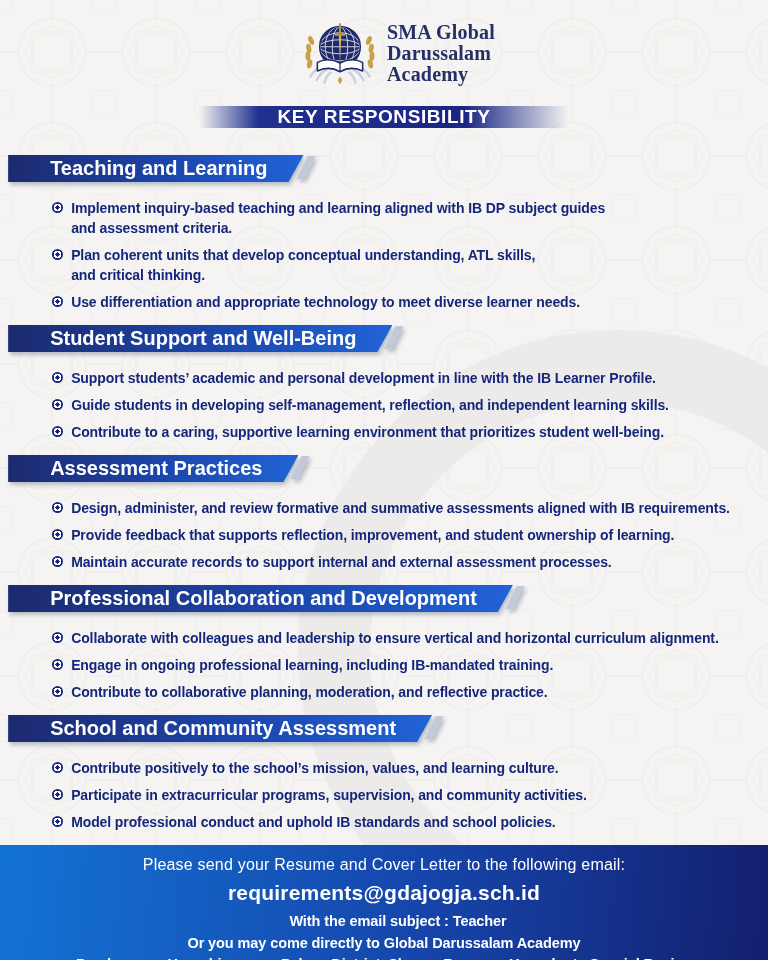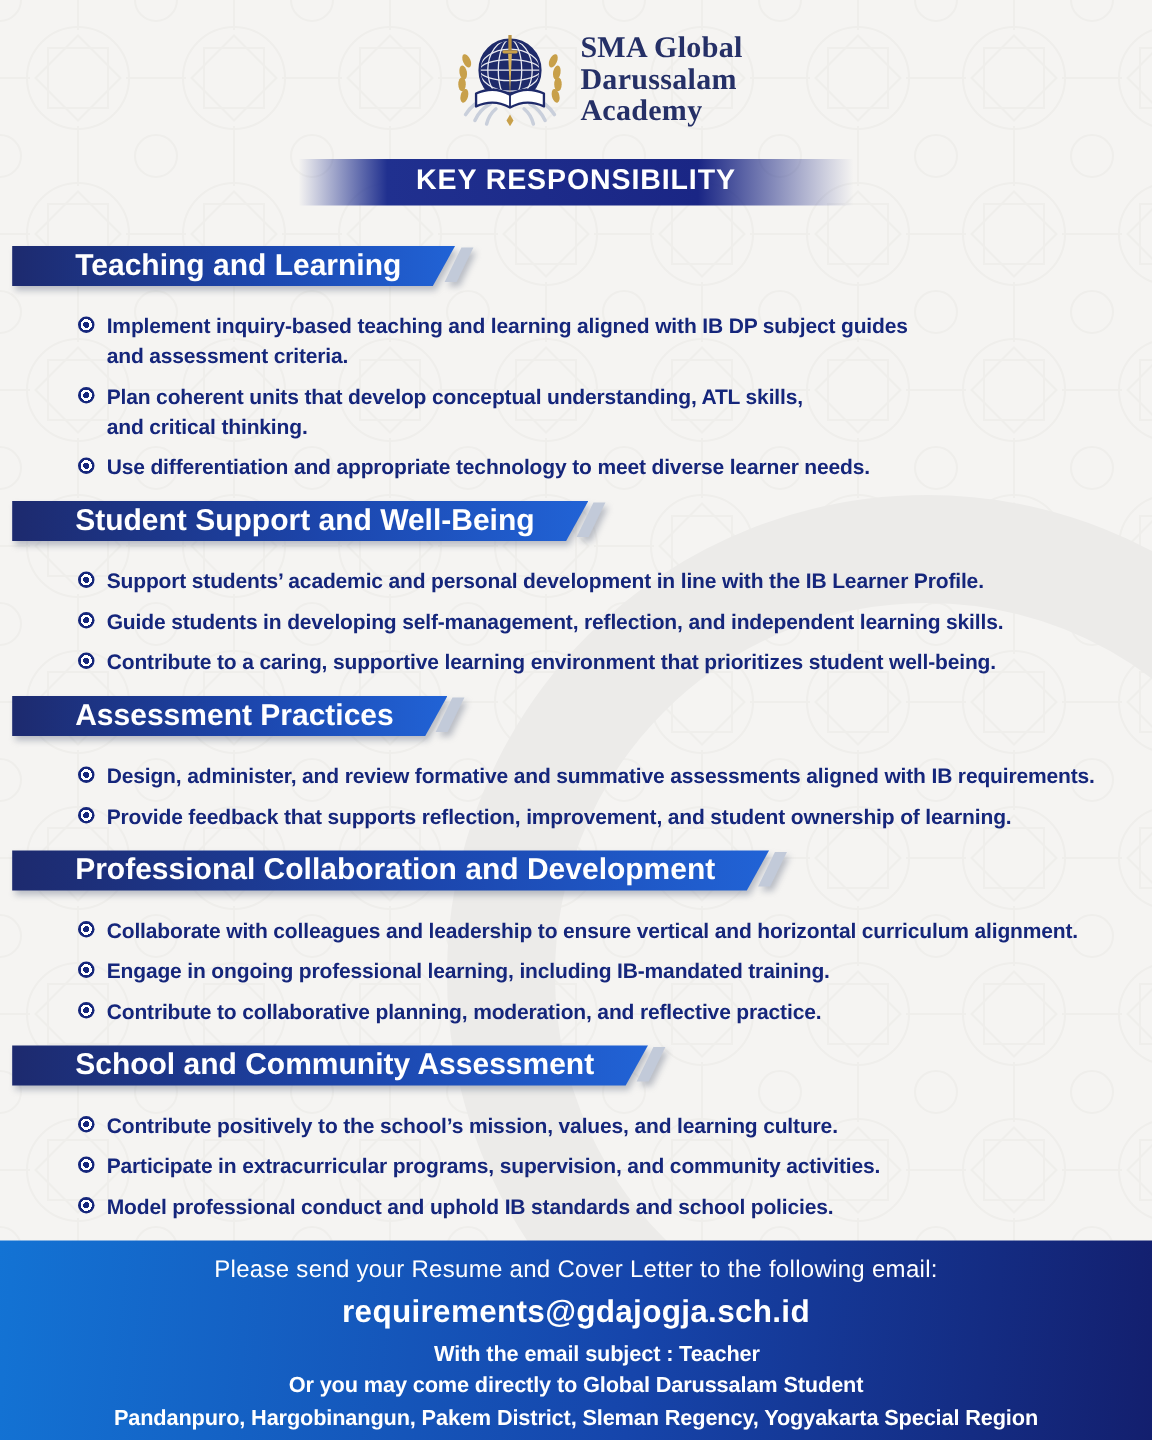--- a/index.html
+++ b/index.html
@@ -222,20 +222,24 @@
   <li>
     <span class="bullet-icon"></span>
     <span class="bullet-text">Design, administer, and review formative and summative assessments aligned with IB requirements.</span>
   </li>
 
   <li>
     <span class="bullet-icon"></span>
     <span class="bullet-text">Provide feedback that supports reflection, improvement, and student ownership of learning.</span>
   </li>
 
+  <li>
+    <span class="bullet-icon"></span>
+    <span class="bullet-text">Maintain accurate records to support internal and external assessment processes.</span>
+  </li>
 </ul>
   </div>
 
   <div class="section">
     <div class="ribbon-row">
       <div class="ribbon">Professional Collaboration and Development</div>
       <span class="ribbon-tail"></span>
     </div>
     <ul class="bullets">
   <li>
@@ -276,18 +280,18 @@
     <span class="bullet-text">Model professional conduct and uphold IB standards and school policies.</span>
   </li>
 </ul>
   </div>
 </div>
 
     <div class="footer">
       <div class="f-line1">Please send your Resume and Cover Letter to the following email:</div>
       <div class="f-email">requirements@gdajogja.sch.id</div>
       <div class="f-small first">With the email subject : Teacher</div>
-      <div class="f-small">Or you may come directly to Global Darussalam Student</div>
+      <div class="f-small">Or you may come directly to Global Darussalam Academy</div>
       <div class="f-small">Pandanpuro, Hargobinangun, Pakem District, Sleman Regency, Yogyakarta Special Region</div>
     </div>
 
   </div>
 </div>
 
 </body></html>

